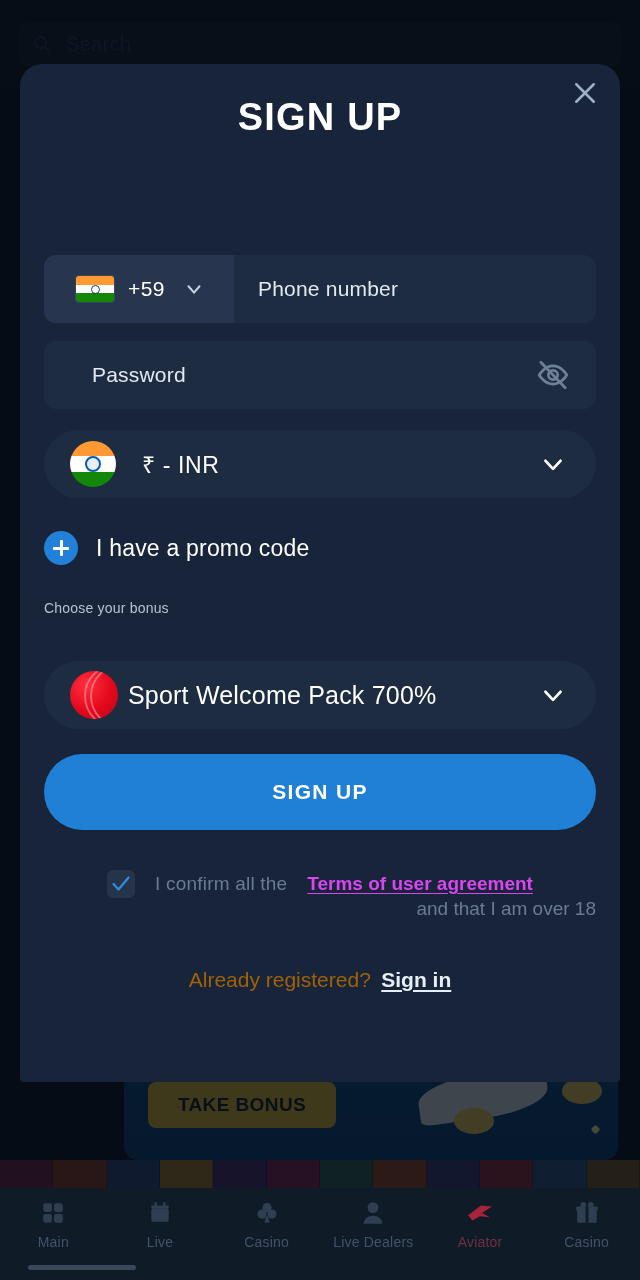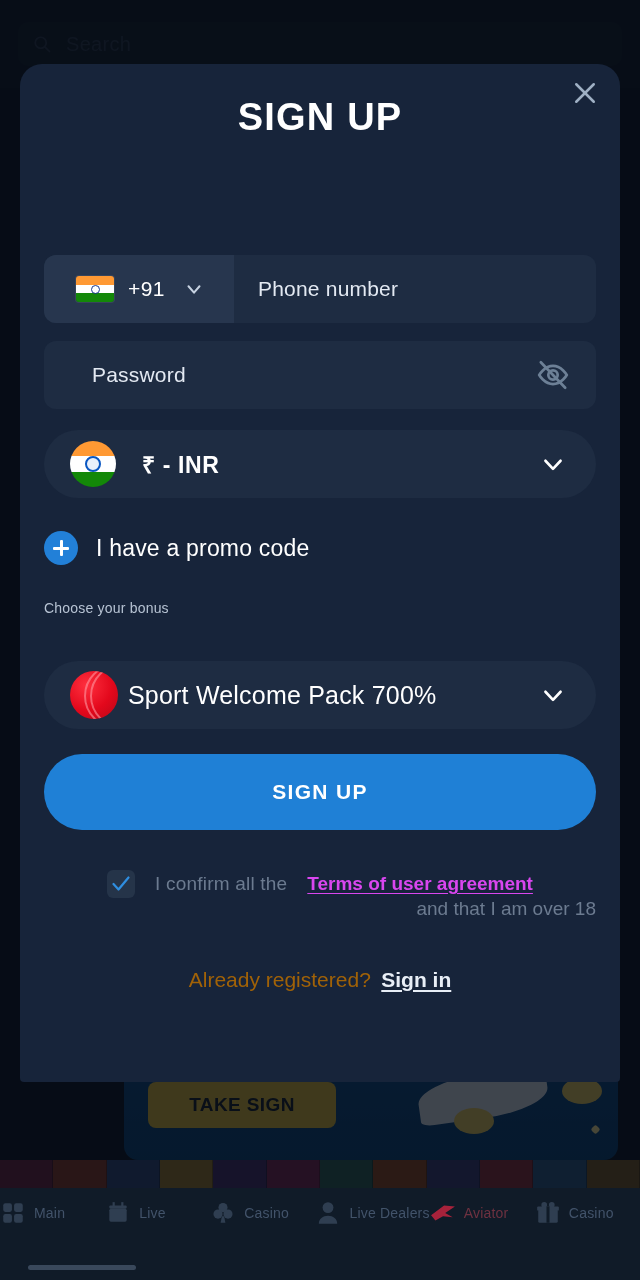--- a/index.html
+++ b/index.html
@@ -125,21 +125,21 @@
     height: 92px;
     background: #101b28;
     display: flex;
     align-items: flex-start;
     padding-top: 12px;
     z-index: 3;
   }
   .nav-item {
     flex: 1 1 0;
     display: flex;
-    flex-direction: row;
+    flex-direction: column;
     align-items: center;
     gap: 8px;
   }
   .nav-ico { width: 26px; height: 26px; opacity: .55; }
   .nav-lbl {
     font-size: 14px;
     color: #42536a;
     letter-spacing: .2px;
     white-space: nowrap;
   }
@@ -300,21 +300,20 @@
     margin: -8px 0 0 -8px;
     border: 2px solid #0a57c2;
     border-radius: 50%;
     background: #e9f0fb;
   }
   #currency-label {
     margin-left: 26px;
     font-size: 23px;
     color: #ffffff;
     letter-spacing: .6px;
-    font-weight: bold;
   }
   #currency-chev {
     position: absolute;
     right: 30px;
     width: 26px; height: 26px;
   }
 
   
   #promo-row {
     position: absolute;
@@ -471,21 +470,21 @@
         <svg class="sicon" viewBox="0 0 24 24">
           <circle cx="10.5" cy="10.5" r="6.6" fill="none" stroke="#46586e" stroke-width="2"></circle>
           <line x1="15.4" y1="15.4" x2="21" y2="21" stroke="#46586e" stroke-width="2" stroke-linecap="round"></line>
         </svg>
         <span class="stext">Search</span>
       </div>
     </div>
 
     <div class="bg-banner">
       <div class="bn-title">Bonus hunt</div>
-      <div class="bn-btn">TAKE SIGN</div>
+      <div class="bn-btn">TAKE BONUS</div>
       <div class="plane"></div>
       <div class="coin c1"></div>
       <div class="coin c2"></div>
       <div class="star" style="left:300px;top:22px"></div>
       <div class="star" style="left:412px;top:16px"></div>
       <div class="star" style="left:468px;top:96px"></div>
     </div>
 
     <div class="bg-tiles">
       <i style="background:#6d2740"></i>
@@ -579,21 +578,21 @@
 
 
   <div class="field" id="phone-row">
     <div id="country-select">
       <span class="flag-rect">
         <i class="s1"></i>
           <i class="s2"></i>
           <i class="s3"></i>
           <i class="chakra"></i>
       </span>
-      <span id="dial-code">+91</span>
+      <span id="dial-code">+59</span>
       <svg class="chev" id="country-chev" viewBox="0 0 24 24">
         <polyline points="6,9 12,16 18,9" fill="none" stroke="#c6d2e1" stroke-width="2.2" stroke-linecap="round" stroke-linejoin="round"></polyline>
       </svg>
     </div>
     <div id="phone-input">
       <span class="ph">Phone number</span>
     </div>
   </div>
 
   <div class="field" id="password-field">

